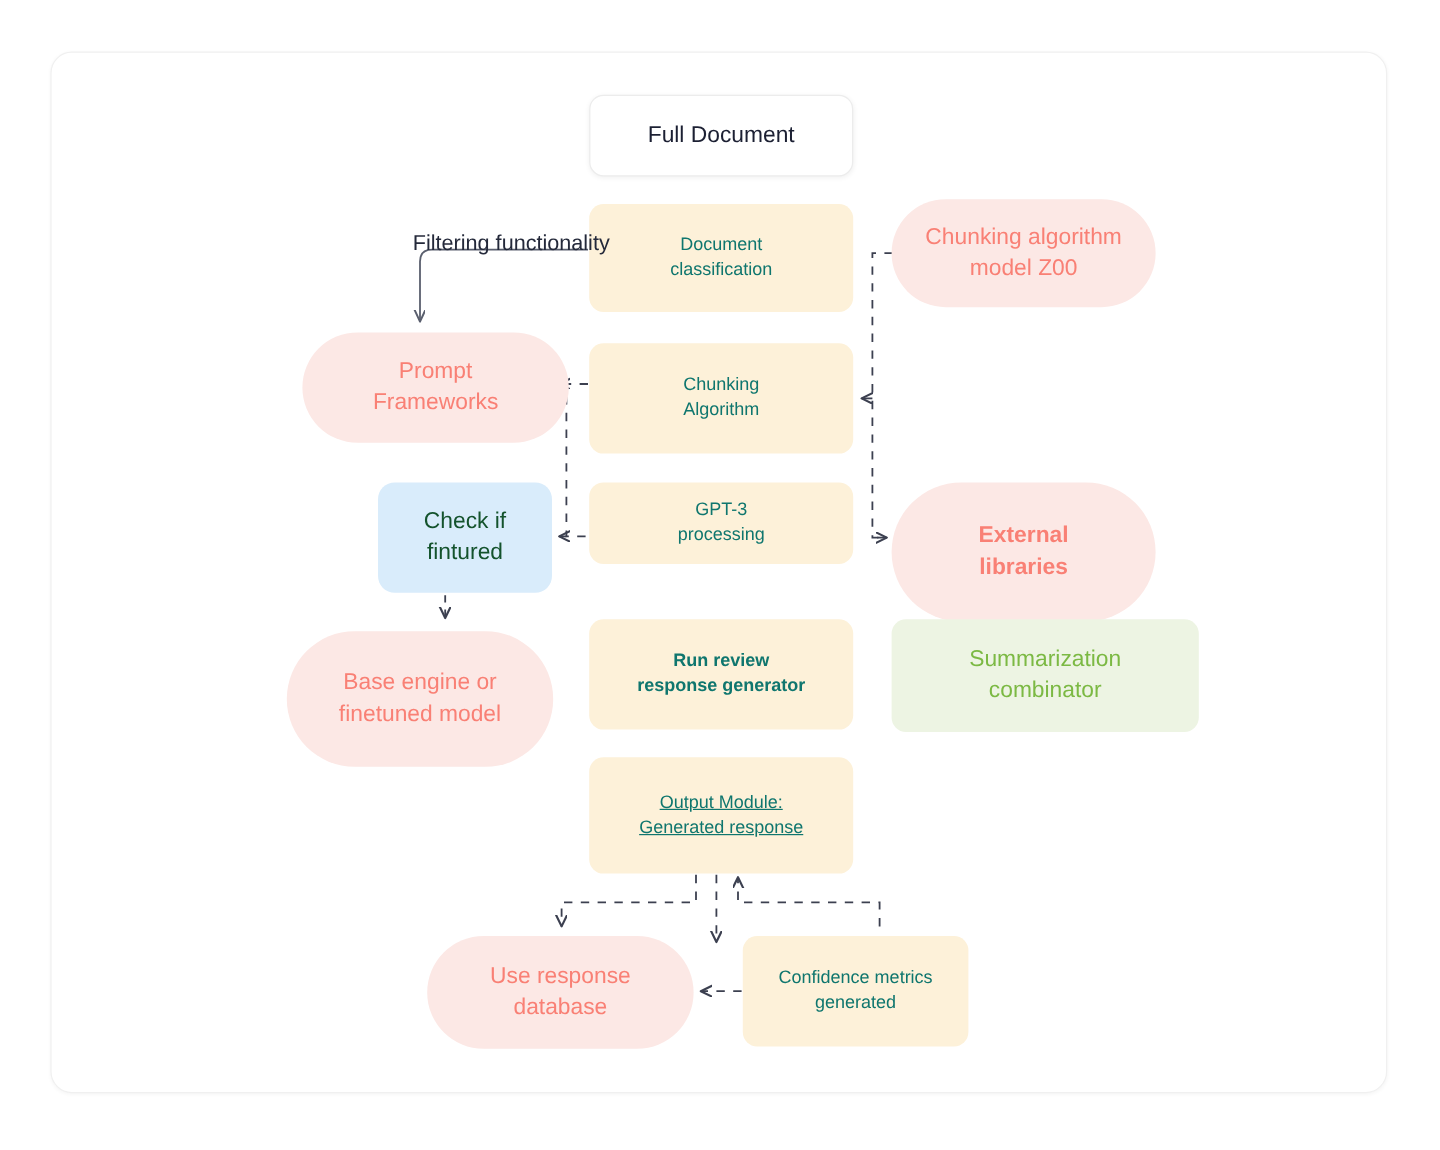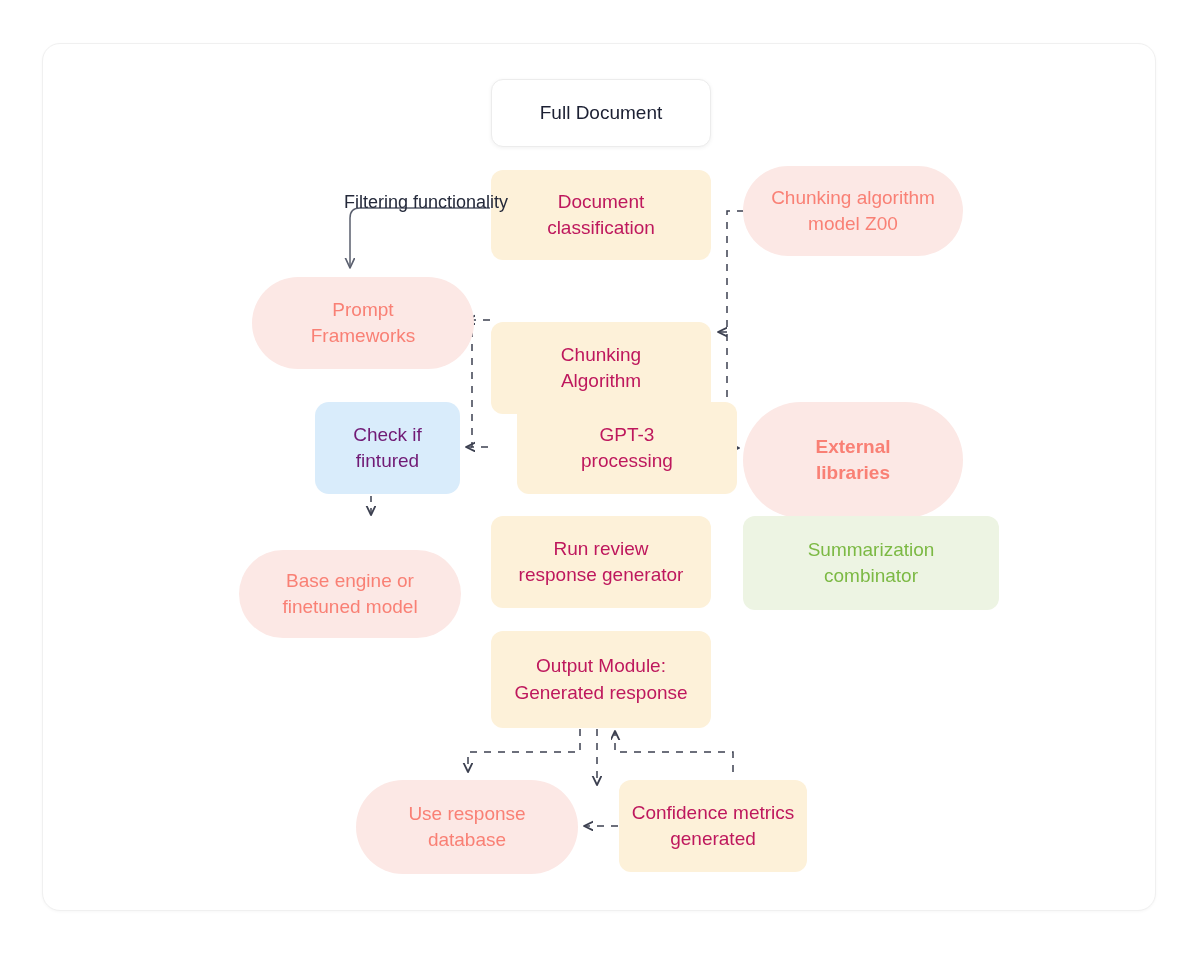--- a/index.html
+++ b/index.html
@@ -49,33 +49,33 @@
     background: #ffffff;
     border: 1px solid #ececec;
     border-radius: 12px;
     color: #1c2033;
     font-size: 19px;
     box-shadow: 0 1px 4px rgba(0,0,0,0.06);
   }
   .n-yellow {
     background: #fdf1d9;
     border-radius: 12px;
-    color: #be185d;
-    font-size: 19px;
+    color: #0f766e;
+    font-size: 15px;
   }
   .n-pink {
     background: #fce8e5;
     border-radius: 999px;
     color: #f98075;
     font-size: 19px;
   }
   .n-blue {
     background: #d9ecfb;
     border-radius: 14px;
-    color: #701a75;
+    color: #14532d;
     font-size: 19px;
   }
   .n-green {
     background: #edf4e3;
     border-radius: 12px;
     color: #7cb944;
     font-size: 19px;
   }
   .edge-label {
     position: absolute;
@@ -143,35 +143,35 @@
   </svg>
 
   <div id="nodes">
       <div class="node n-root" style="left: 491px; top: 79px; width: 220px; height: 68px;">Full Document</div>
       <div class="node n-yellow" style="left: 491px; top: 170px; width: 220px; height: 90px;">Document
 classification</div>
       <div class="node n-pink" style="left: 743px; top: 166px; width: 220px; height: 90px;">Chunking algorithm
 model Z00</div>
       <div class="node n-pink" style="left: 252px; top: 277px; width: 222px; height: 92px;">Prompt
 Frameworks</div>
-      <div class="node n-yellow" style="left: 491px; top: 286px; width: 220px; height: 92px; margin-top: 36px;">Chunking
+      <div class="node n-yellow" style="left: 491px; top: 286px; width: 220px; height: 92px;">Chunking
 Algorithm</div>
       <div class="node n-blue" style="left: 315px; top: 402px; width: 145px; height: 92px;">Check if
 fintured</div>
-      <div class="node n-yellow" style="left: 517px; top: 402px; width: 220px; height: 92px;">GPT-3
+      <div class="node n-yellow" style="left: 491px; top: 402px; width: 220px; height: 68px;">GPT-3
 processing</div>
       <div class="node n-pink" style="left: 743px; top: 402px; width: 220px; height: 116px; font-weight: bold;">External
 libraries</div>
-      <div class="node n-pink" style="left: 239px; top: 526px; width: 222px; height: 88px; margin-top: 24px;">Base engine or
+      <div class="node n-pink" style="left: 239px; top: 526px; width: 222px; height: 113px;">Base engine or
 finetuned model</div>
-      <div class="node n-yellow" style="left: 491px; top: 516px; width: 220px; height: 92px;">Run review
+      <div class="node n-yellow" style="left: 491px; top: 516px; width: 220px; height: 92px; font-weight: bold;">Run review
 response generator</div>
       <div class="node n-green" style="left: 743px; top: 516px; width: 256px; height: 94px;">Summarization
 combinator</div>
-      <div class="node n-yellow" style="left: 491px; top: 631px; width: 220px; height: 97px;">Output Module:
+      <div class="node n-yellow" style="left: 491px; top: 631px; width: 220px; height: 97px; text-decoration: underline;">Output Module:
 Generated response</div>
       <div class="node n-pink" style="left: 356px; top: 780px; width: 222px; height: 94px;">Use response
 database</div>
       <div class="node n-yellow" style="left: 619px; top: 780px; width: 188px; height: 92px;">Confidence metrics
 generated</div>
     </div>
 
   <div id="edge-labels">
       <div class="edge-label" style="left: 344px; top: 192px;">Filtering functionality</div>
     </div>

